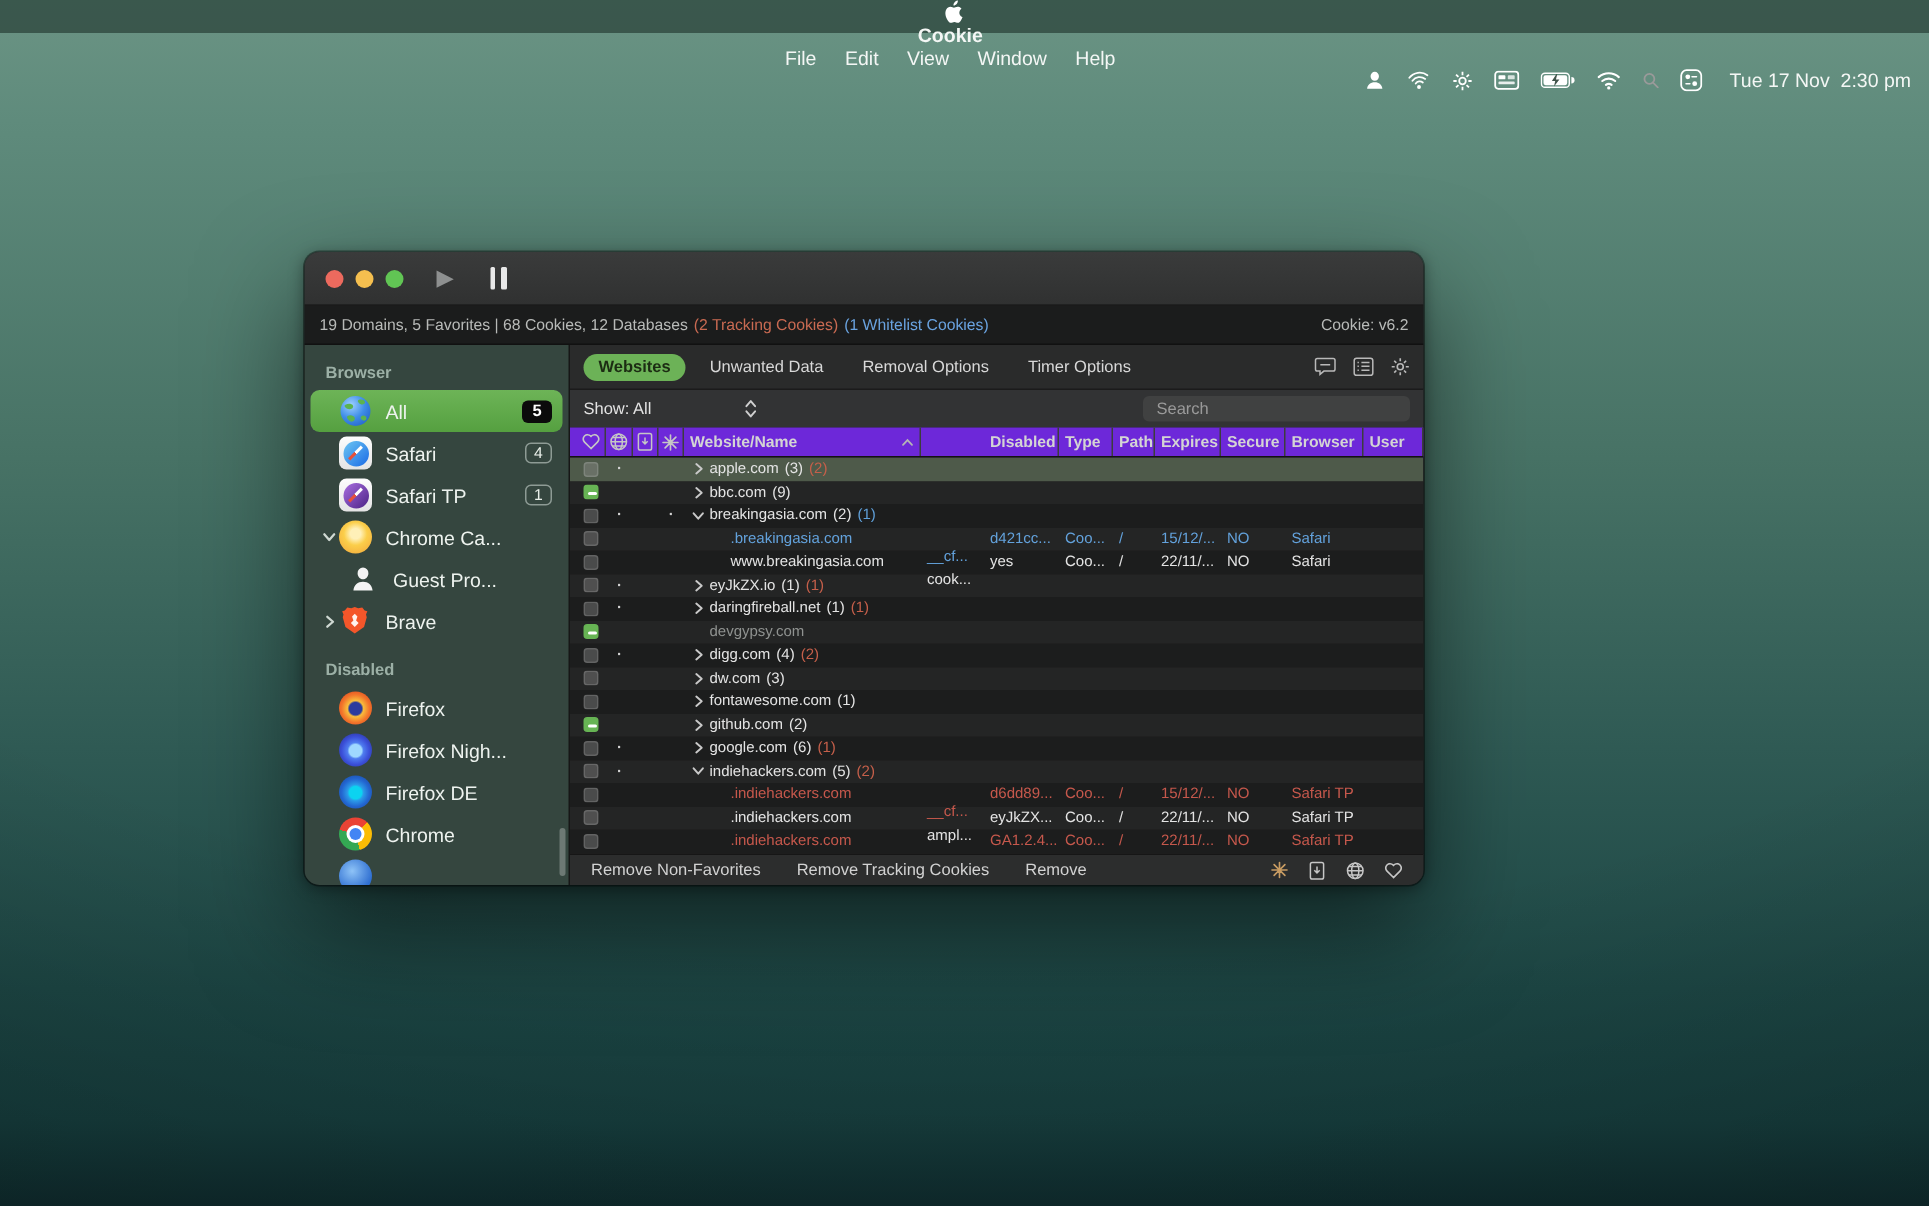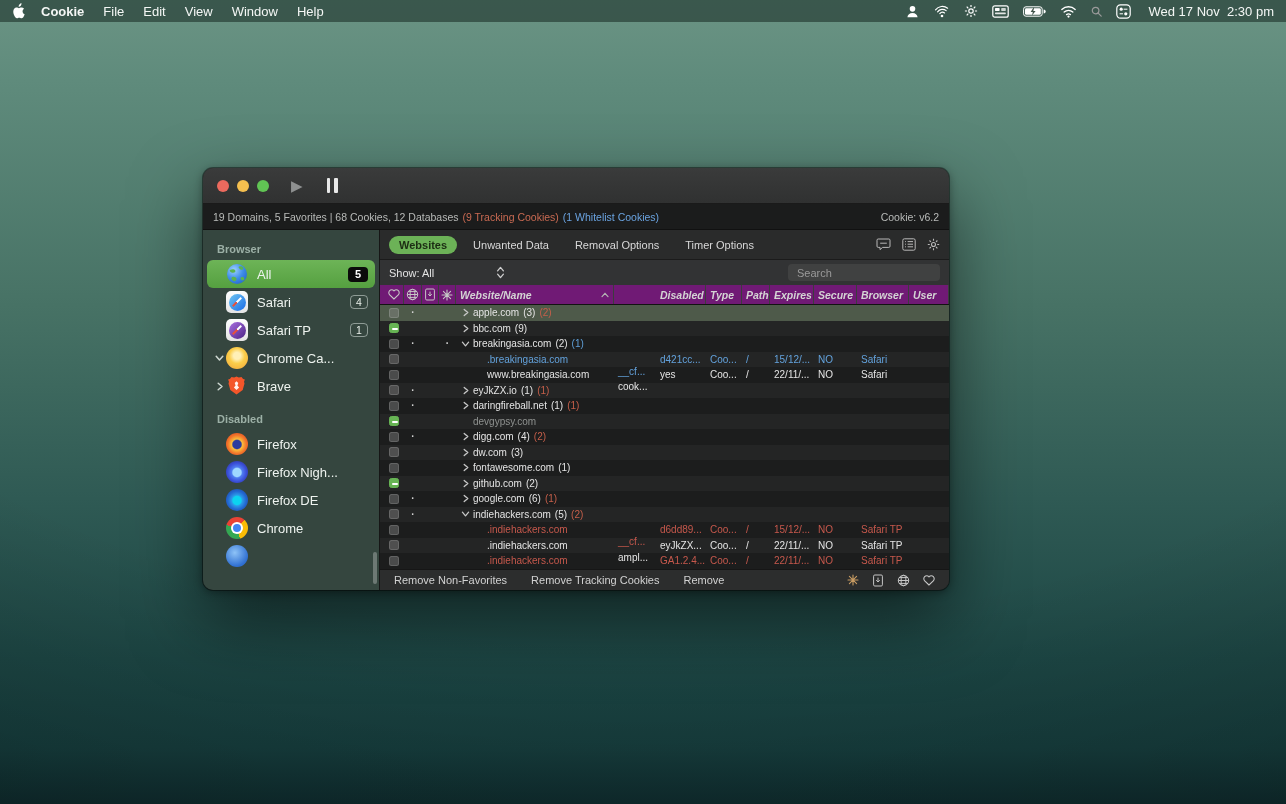--- a/index.html
+++ b/index.html
@@ -8,21 +8,21 @@
     font-family:"Liberation Sans", sans-serif;
     background:linear-gradient(180deg,#6b9484 0%, #5f8b7c 10%, #477265 38%, #2f5a54 62%, #1d4745 82%, #173f3f 93%, #102e30 100%);
     position:relative; color:#fff;
   }
   .vignette { position:absolute; inset:0; pointer-events:none;
     background:radial-gradient(120% 90% at 50% 28%, rgba(0,0,0,0) 55%, rgba(0,0,0,.28) 100%); }
 
   
   .menubar { position:absolute; top:0; left:0; right:0; height:22px; z-index:5;
     background:rgba(47,74,65,.82); display:flex; align-items:center; padding:0 12px;
-    font-size:13px; color:#f4f7f5; }
+    font-size:13px; color:#f4f7f5;flex-direction:column; }
   .menubar .apple { display:flex; align-items:center; margin-right:16px; }
   .mi { margin-right:19px; }
   .mi.bold { font-weight:700; }
   .mb-right { margin-left:auto; display:flex; align-items:center; gap:14px; }
   .mb-right .sic { display:flex; align-items:center; }
   .clock { white-space:pre; margin-left:4px; font-size:13px; }
 
   
   .window { position:absolute; left:203px; top:168px; width:746px; height:422px;
     border-radius:10px; overflow:hidden; background:#1e1f1f; display:flex; flex-direction:column;
@@ -85,29 +85,29 @@
   .main { flex:1; display:flex; flex-direction:column; min-width:0; background:#202121; }
   .tabrow { height:29px; flex:none; background:#2a2b2b; display:flex; align-items:center; padding:0 9px; }
   .tabs { display:flex; align-items:center; gap:6px; }
   .tab { font-size:11px; color:#d8d8d8; padding:3px 10px; border-radius:11px; white-space:nowrap; }
   .tab.active { background:#6cb257; color:#1c2c13; font-weight:700; }
   .tool-icons { margin-left:auto; display:flex; gap:11px; align-items:center; }
 
   .showrow { height:26px; flex:none; background:#323334; display:flex; align-items:center;
     padding:0 9px; border-top:1px solid #1b1b1b; font-size:11px; color:#e3e3e3; }
   .stepper { margin-left:62px; display:flex; align-items:center; }
-  .searchbox { margin-left:auto; width:152px; height:17px; background:#404141; border-radius:4px;
+  .searchbox { margin-left:auto; width:178px; height:17px; background:#404141; border-radius:4px;
     display:flex; align-items:center; padding:0 5px; gap:4px; }
   .searchbox input { flex:1; min-width:0; background:transparent; border:none; outline:none;
     color:#ddd; font-size:11px; font-family:"Liberation Sans",sans-serif; }
   .searchbox input::placeholder { color:#9a9a9a; }
 
   
-  .thead { height:20px; flex:none; background:#701a75; display:flex; align-items:stretch;
-    font-size:10.5px; font-weight:700; color:#d4d4d4; border-bottom:1px solid #131313; padding-left:4px;font-style:italic; }
+  .thead { height:20px; flex:none; background:#6d28d9; display:flex; align-items:stretch;
+    font-size:10.5px; font-weight:700; color:#d4d4d4; border-bottom:1px solid #131313; padding-left:4px; }
   .hcell { display:flex; align-items:center; padding:0 4px; border-right:1px solid #3c3d3d; overflow:hidden; white-space:nowrap; }
   .hcell.icon { justify-content:center; padding:0; }
   .sort { margin-left:auto; display:flex; align-items:center; padding-left:3px; }
 
   .c-check { width:20px; } .c-dg { width:18px; } .c-dp { width:17px; } .c-ds { width:17px; }
   .c-site { flex:1; min-width:0; }
   .c-name { width:42px;margin-top:24px; } .c-cont { width:50px; } .c-type { width:36px;align-items:center; } .c-path { width:28px; }
   .c-exp { width:44px; } .c-sec { width:43px; } .c-brow { width:52px; } .c-user { width:40px; }
 
   .rows { flex:1; min-height:0; background:#1c1d1d; overflow:hidden; }
@@ -215,41 +215,41 @@
         </span>
         <span class="sic">
           <svg width="15" height="15" viewBox="0 0 15 15" style="display:block">
             <rect x=".8" y=".8" width="13.4" height="13.4" rx="3.6" fill="none" stroke="#fff" stroke-width="1.2"></rect>
             <circle cx="5.2" cy="5.2" r="1.6" fill="#fff"></circle>
             <circle cx="9.8" cy="9.8" r="1.6" fill="#fff"></circle>
             <path d="M8 5.2h3M4 9.8h2.6" stroke="#fff" stroke-linecap="round"></path>
           </svg>
         </span>
       </span>
-    <span class="clock">Wed 17 Nov  2:30 pm</span>
+    <span class="clock">Tue 17 Nov  2:30 pm</span>
   </div>
 </div>
 
 <div class="window">
   <div class="titlebar">
     <div class="lights">
       <div class="light r"></div>
       <div class="light y"></div>
       <div class="light g"></div>
     </div>
     <div class="playbtn">▶</div>
     <div class="pausebtn">
         <i></i>
         <i></i>
       </div>
   </div>
 
   <div class="statusbar">
     <span>19 Domains, 5 Favorites | 68 Cookies, 12 Databases</span>
-    <span class="red">(9 Tracking Cookies)</span>
+    <span class="red">(2 Tracking Cookies)</span>
     <span class="blue">(1 Whitelist Cookies)</span>
     <span class="ver">Cookie: v6.2</span>
   </div>
 
   <div class="wbody">
     <div class="sidebar" id="sidebar">
       <div class="side-scroll"></div>
     <div class="sec-title">Browser</div>
         <div class="side-item selected">
           <span class="chev"></span>
@@ -286,20 +286,28 @@
           <span class="badge outline">1</span>
         </div>
         <div class="side-item">
           <span class="chev">
             <svg width="9" height="8" viewBox="0 0 9 8" style="display:block">
               <path d="M1.2 2.2 4.5 6 7.8 2.2" fill="none" stroke="#cfd8d2" stroke-width="1.5" stroke-linecap="round" stroke-linejoin="round"></path>
             </svg>
           </span>
           <span class="bi bi-chrome-canary sicon"></span>
           <span class="lbl">Chrome Ca...</span>
+        </div>
+        <div class="side-item indent">
+          <span class="bi bi-guest sicon">
+            <svg width="20" height="20" viewBox="0 0 20 20" style="display:block">
+              <path fill="#f4f4f4" d="M10 2.4a3.6 3.6 0 0 1 3.6 3.8c0 2.2-1.5 4-3.6 4s-3.6-1.8-3.6-4A3.6 3.6 0 0 1 10 2.4zM3.6 17.6c.4-3.6 2.9-5.7 6.4-5.7s6 2.1 6.4 5.7z"></path>
+            </svg>
+          </span>
+          <span class="lbl">Guest Pro...</span>
         </div>
         <div class="side-item">
           <span class="chev">
             <svg width="8" height="9" viewBox="0 0 8 9" style="display:block">
               <path d="M2.2 1.2 6 4.5 2.2 7.8" fill="none" stroke="#cfd8d2" stroke-width="1.5" stroke-linecap="round" stroke-linejoin="round"></path>
             </svg>
           </span>
           <span class="bi sicon">
             <svg width="21" height="21" viewBox="0 0 21 21" style="display:block">
               <path fill="#f4562a" d="M10.5 1.6l2.3.9 2.7-.5 1.6 2 1.8.5-.9 2.2.5 1.8-1.8 6.5-6.2 4.4-6.2-4.4L2.5 8.5 3 6.7l-.9-2.2 1.8-.5 1.6-2 2.7.5z"></path>

